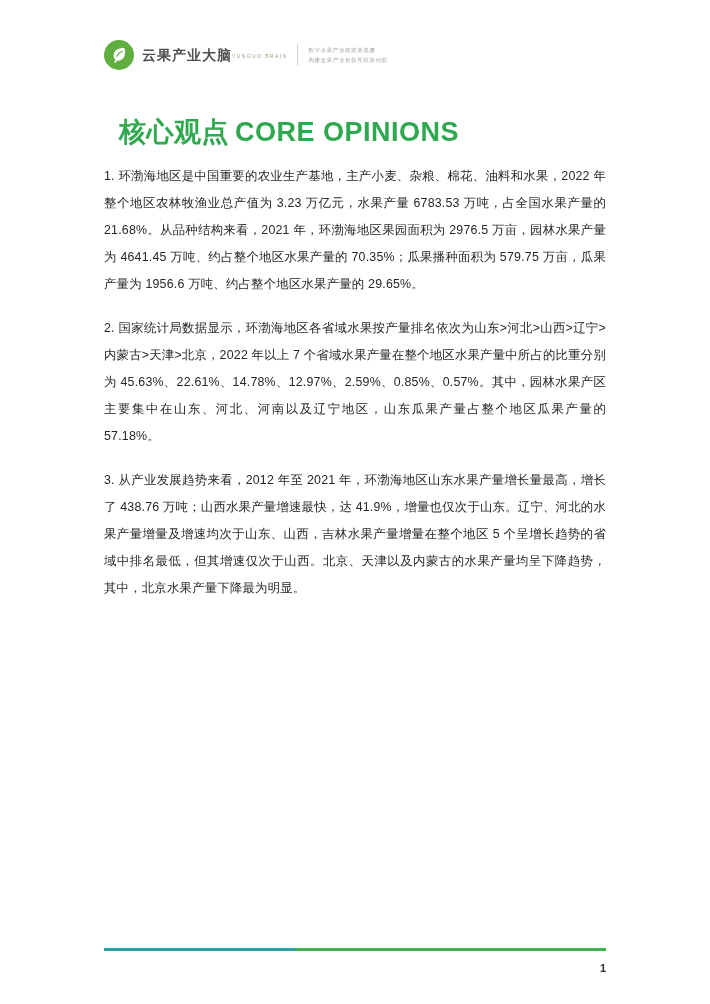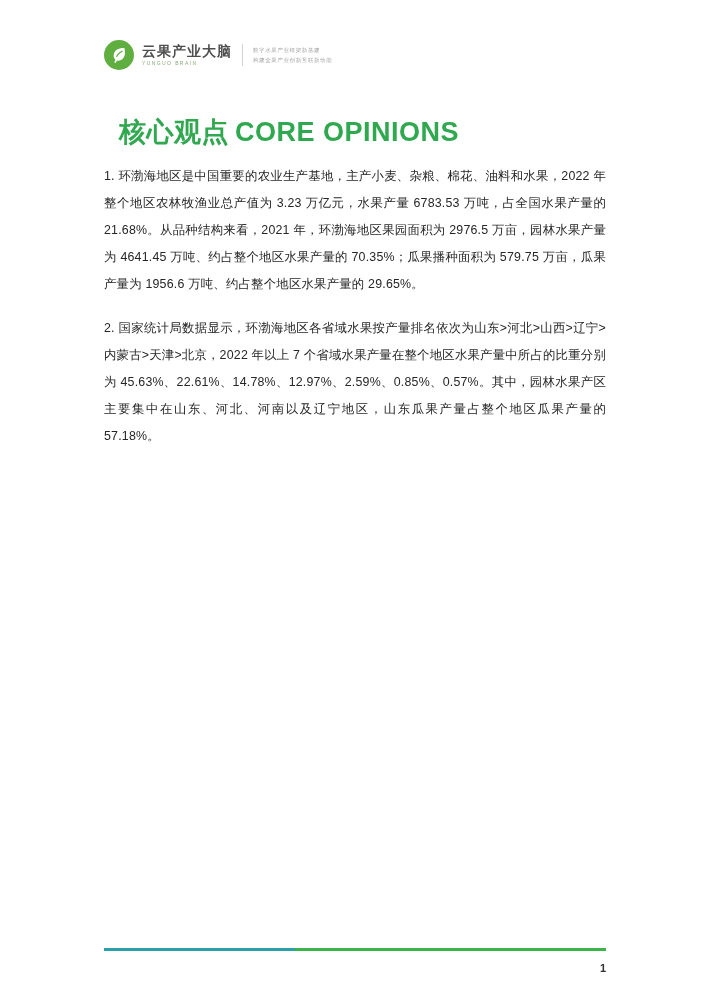--- a/index.html
+++ b/index.html
@@ -38,23 +38,23 @@
     background: #5fae3f;
     display: flex;
     align-items: center;
     justify-content: center;
     flex: none;
   }
   .logo-mark svg { display: block; }
   .logo-text {
     margin-left: 8px;
     display: flex;
-    flex-direction: column;
     justify-content: center;
     line-height: 1;
+    align-items: center;
   }
   .logo-cn {
     font-size: 14px;
     font-weight: bold;
     color: #4f4f4f;
     letter-spacing: 1px;
   }
   .logo-en {
     font-size: 5px;
     color: #8aa87a;
@@ -149,18 +149,19 @@
     </span>
   </div>
 
   <h1 class="title">
     <span class="cn">核心观点</span><span class="en">CORE OPINIONS</span>
   </h1>
 
   <div class="content">
     <p class="para">1. 环渤海地区是中国重要的农业生产基地，主产小麦、杂粮、棉花、油料和水果，2022 年整个地区农林牧渔业总产值为 3.23 万亿元，水果产量 6783.53 万吨，占全国水果产量的 21.68%。从品种结构来看，2021 年，环渤海地区果园面积为 2976.5 万亩，园林水果产量为 4641.45 万吨、约占整个地区水果产量的 70.35%；瓜果播种面积为 579.75 万亩，瓜果产量为 1956.6 万吨、约占整个地区水果产量的 29.65%。</p>
     <p class="para">2. 国家统计局数据显示，环渤海地区各省域水果按产量排名依次为山东&gt;河北&gt;山西&gt;辽宁&gt;内蒙古&gt;天津&gt;北京，2022 年以上 7 个省域水果产量在整个地区水果产量中所占的比重分别为 45.63%、22.61%、14.78%、12.97%、2.59%、0.85%、0.57%。其中，园林水果产区主要集中在山东、河北、河南以及辽宁地区，山东瓜果产量占整个地区瓜果产量的 57.18%。</p>
+    <p class="para">3. 从产业发展趋势来看，2012 年至 2021 年，环渤海地区山东水果产量增长量最高，增长了 438.76 万吨；山西水果产量增速最快，达 41.9%，增量也仅次于山东。辽宁、河北的水果产量增量及增速均次于山东、山西，吉林水果产量增量在整个地区 5 个呈增长趋势的省域中排名最低，但其增速仅次于山西。北京、天津以及内蒙古的水果产量均呈下降趋势，其中，北京水果产量下降最为明显。</p>
   </div>
 
   <div class="footer-rule"></div>
   <div class="page-number">1</div>
 
 </div>
 
 </body></html>

